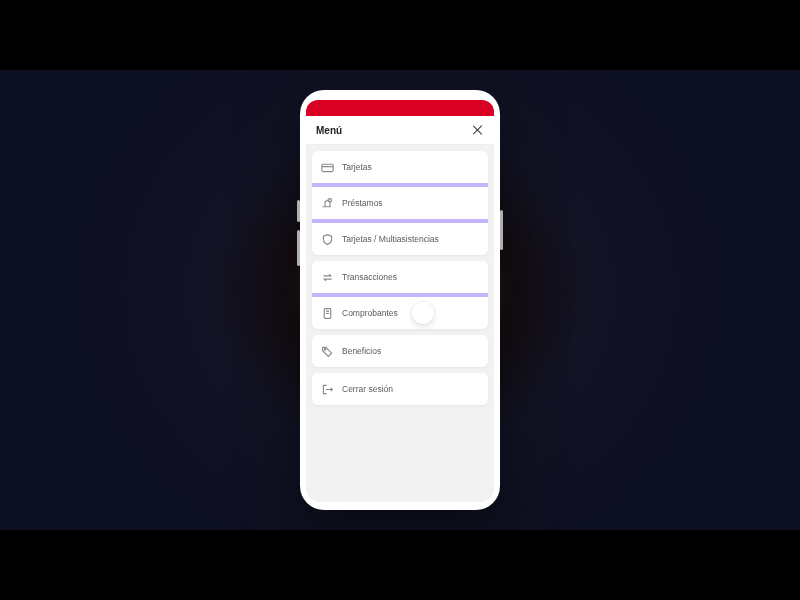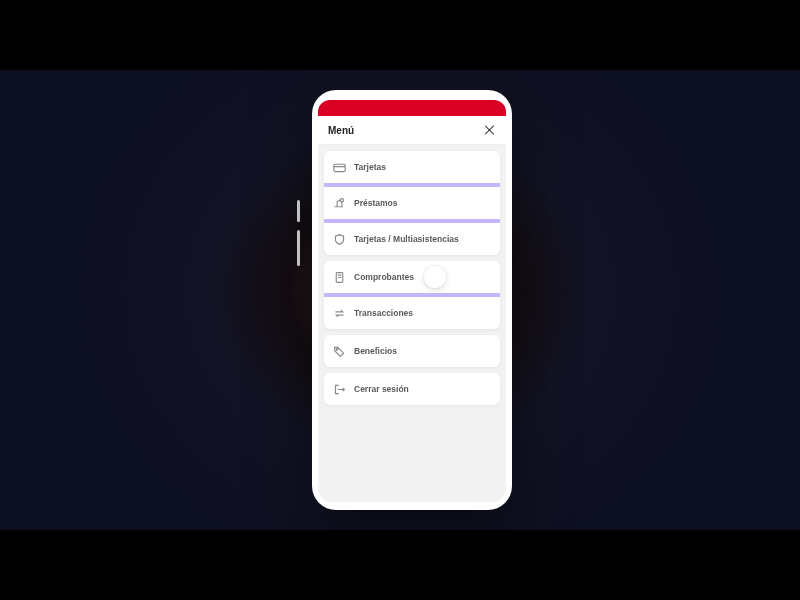--- a/index.html
+++ b/index.html
@@ -29,21 +29,20 @@
       position: absolute;
       left: 50%; top: 50%;
       transform: translate(-50%, -50%);
       width: 200px;
       height: 420px;
       background: #fff;
       border-radius: 24px;
       box-shadow: 0 20px 60px rgba(0,0,0,0.5);
       z-index: 2;
       overflow: hidden;
-      margin-left: 12px;
     }
     .side-button {
       position: absolute;
       background: #e8e8e8;
       width: 3px;
       border-radius: 2px;
       z-index: 2;
     }
     .side-button.left1 { left: calc(50% - 103px); top: calc(50% - 100px); height: 22px; }
     .side-button.left2 { left: calc(50% - 103px); top: calc(50% - 70px); height: 36px; }
@@ -107,21 +106,21 @@
       width: 14px; height: 14px;
       margin-right: 8px;
       display: flex;
       align-items: center;
       justify-content: center;
     }
     .item .icon svg { width: 13px; height: 13px; stroke: #8a8a8a; fill: none; stroke-width: 1.4; }
     .item .label {
       font-size: 8.5px;
       color: #5a5a5a;
-      font-weight: 700;
+      font-weight: 400;
     }
     .highlight-circle {
       position: absolute;
       width: 22px; height: 22px;
       border-radius: 50%;
       background: rgba(255,255,255,0.7);
       box-shadow: 0 0 0 1px rgba(0,0,0,0.04), 0 2px 6px rgba(0,0,0,0.12);
       right: 54px;
     }
     .logout-icon svg { stroke: #c00020; }
@@ -171,36 +170,36 @@
             </svg>
           </span>
         <span class="label">Tarjetas / Multiasistencias</span>
       </div>
     </div>
 
     <div class="group">
       <div class="item">
         <span class="icon">
             <svg viewBox="0 0 16 16">
+              <path d="M3 6 h9 l-2-2 M13 10 H4 l2 2"></path>
+            </svg>
+          </span>
+        <span class="label">Transacciones</span>
+      </div>
+      <div class="item">
+        <span class="icon">
+            <svg viewBox="0 0 16 16">
               <rect x="4" y="2" width="8" height="12" rx="1"></rect>
               <line x1="6" y1="5" x2="10" y2="5"></line>
               <line x1="6" y1="8" x2="10" y2="8"></line>
             </svg>
           </span>
         <span class="label">Comprobantes</span>
         <span class="highlight-circle"></span>
       </div>
-      <div class="item">
-        <span class="icon">
-            <svg viewBox="0 0 16 16">
-              <path d="M3 6 h9 l-2-2 M13 10 H4 l2 2"></path>
-            </svg>
-          </span>
-        <span class="label">Transacciones</span>
-      </div>
     </div>
 
     <div class="group">
       <div class="item">
         <span class="icon">
             <svg viewBox="0 0 16 16">
               <path d="M2 7 V3 h4 l7 7 -4 4 z"></path>
               <circle cx="5" cy="5.5" r="1"></circle>
             </svg>
           </span>

